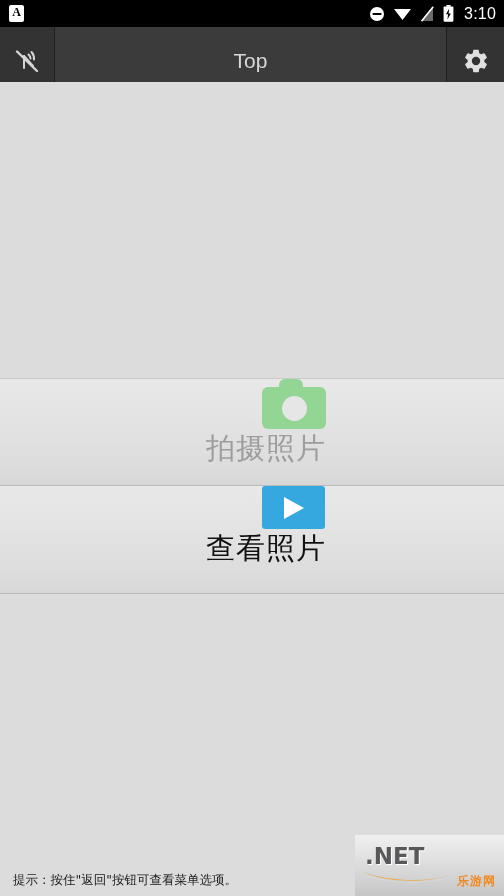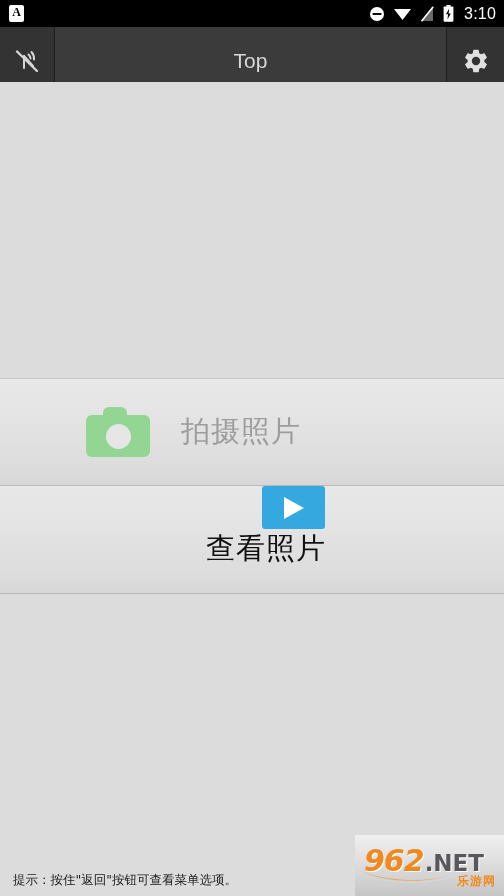--- a/index.html
+++ b/index.html
@@ -121,20 +121,21 @@
     width: 504px;
     height: 108px;
     display: flex;
     align-items: center;
     background: linear-gradient(to bottom, #e8e8e8 0%, #e4e4e4 35%, #dcdcdc 85%, #d7d7d7 100%);
     box-sizing: border-box;
   }
   .list-item.first {
     border-top: 1px solid #c9c9c9;
     border-bottom: 1px solid #b9b9b9;
+    flex-direction: column;
   }
   .list-item.second {
     border-bottom: 1px solid #b9b9b9;
     flex-direction: column;
   }
   .item-icon {
     width: 70px;
     margin-left: 83px;
     display: flex;
     align-items: center;
@@ -340,21 +341,20 @@
       </span>
       <span class="item-label label-enabled">查看照片</span>
     </div>
 
   </div>
 
   <div class="hint">提示：按住"返回"按钮可查看菜单选项。</div>
 
   <div class="watermark">
     <div class="wm-row1">
-      <span class="wm-962">962</span>
       <span class="wm-net">.NET</span>
     </div>
     <svg class="wm-swoosh" viewBox="0 0 96 14">
       <path d="M2 2 C24 12, 62 14, 92 5 C64 13, 26 11, 2 2 Z" fill="#f0a545"></path>
       <path d="M2 5 C26 14, 64 15, 94 6" stroke="#d8d8d8" stroke-width="1" fill="none"></path>
     </svg>
     <span class="wm-cn">乐游网</span>
   </div>
 
 </div>

